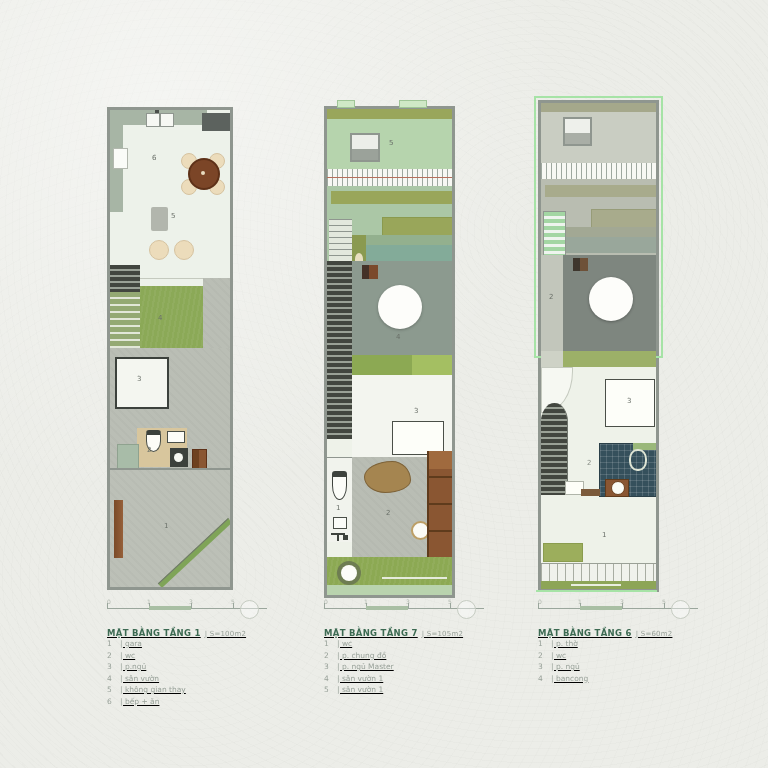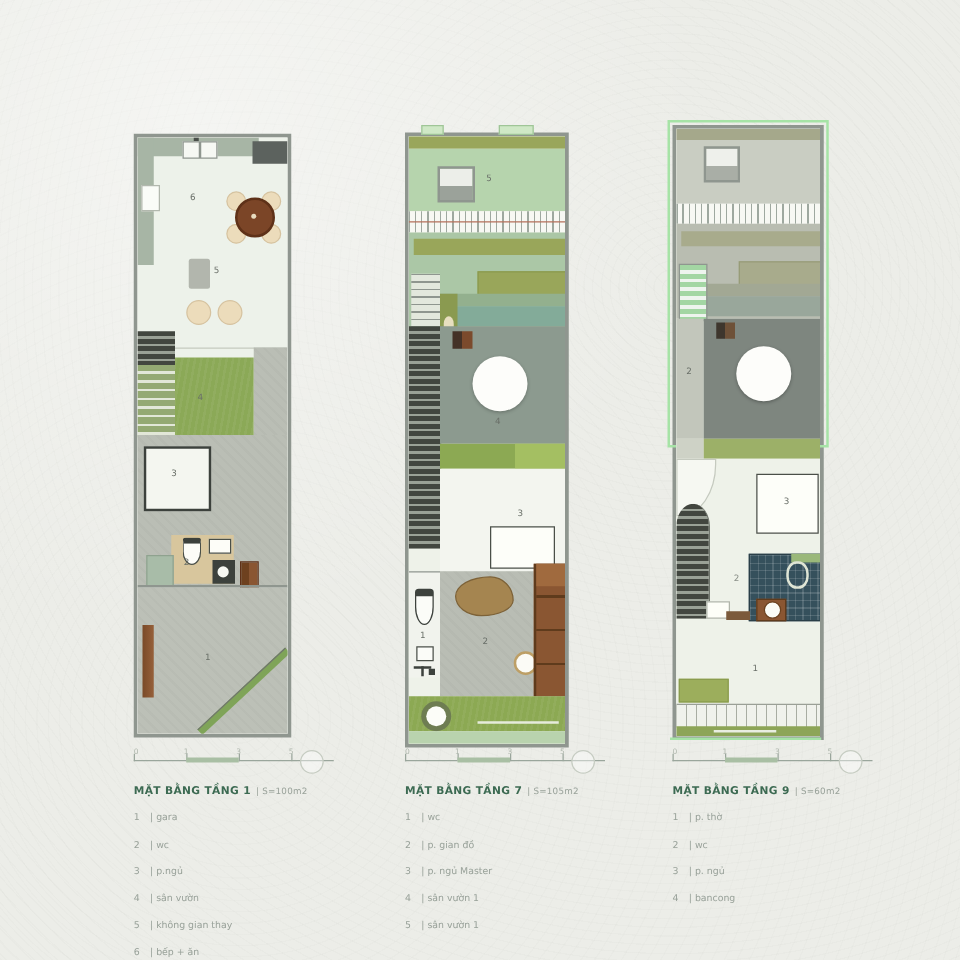--- a/index.html
+++ b/index.html
@@ -27,24 +27,24 @@
   .rail{background-color:#f0f2ec;background-image:repeating-linear-gradient(90deg,#a8ada2 0 1px,transparent 1px 8px);border-top:1px solid #9aa096;}
   .circle{border-radius:50%;}
   
   .sbar{position:absolute;width:165px;height:22px;}
   .sbar .lab{position:absolute;top:0;font-size:6px;color:#aeb6ac;}
   .sbar .tick{position:absolute;top:5px;width:1px;height:6px;background:#9aa69c;}
   .sbar .thin{position:absolute;top:10px;height:1px;background:#9aa69c;}
   .sbar .thick{position:absolute;top:8px;height:4px;background:#a9bfa4;}
   .sbar .ncirc{position:absolute;left:133px;top:2px;width:17px;height:17px;border:1.5px solid #c6ccc2;border-radius:50%;background:rgba(255,255,255,0.4);}
   
-  .legend{position:absolute;width:210px;}
+  .legend{position:absolute;width:210px;text-decoration:underline;}
   .ltitle{font-size:8.5px;font-weight:bold;color:#3c6a52;letter-spacing:.3px;}
   .larea{font-size:7px;font-weight:normal;color:#98a199;margin-left:4px;letter-spacing:.2px;}
-  .lrow{height:10.5px;font-size:7.5px;color:#98a199;margin-top:11px;}
+  .lrow{height:10.5px;font-size:7.5px;color:#98a199;margin-top:1px;}
   .lnum{display:inline-block;width:13px;}
 </style>
 </head>
 <body>
 
 <div class="plan" style="left:107px;top:107px;width:120px;height:477px;">
   <div class="clip" style="background:#edf2ea;">
 
     <div class="a" style="left:0;top:0;width:97px;height:15px;background:#a7b5a5;"></div>
     <div class="a" style="left:0;top:0;width:13px;height:102px;background:#a7b5a5;"></div>
@@ -246,25 +246,25 @@
   <div class="lrow"><span class="lnum">2</span><span>| wc</span></div>
   <div class="lrow"><span class="lnum">3</span><span>| p.ngủ</span></div>
   <div class="lrow"><span class="lnum">4</span><span>| sân vườn</span></div>
   <div class="lrow"><span class="lnum">5</span><span>| không gian thay</span></div>
   <div class="lrow"><span class="lnum">6</span><span>| bếp + ăn</span></div>
 </div>
 
 <div class="legend" style="left:324px;top:628px;">
   <div class="ltitle"><span>MẶT BẰNG TẦNG 7</span><span class="larea">| S=105m2</span></div>
   <div class="lrow"><span class="lnum">1</span><span>| wc</span></div>
-  <div class="lrow"><span class="lnum">2</span><span>| p. gian đồ</span></div>
+  <div class="lrow"><span class="lnum">2</span><span>| p. chung đồ</span></div>
   <div class="lrow"><span class="lnum">3</span><span>| p. ngủ Master</span></div>
   <div class="lrow"><span class="lnum">4</span><span>| sân vườn 1</span></div>
   <div class="lrow"><span class="lnum">5</span><span>| sân vườn 1</span></div>
 </div>
 
 <div class="legend" style="left:538px;top:628px;">
-  <div class="ltitle"><span>MẶT BẰNG TẦNG 9</span><span class="larea">| S=60m2</span></div>
+  <div class="ltitle"><span>MẶT BẰNG TẦNG 6</span><span class="larea">| S=60m2</span></div>
   <div class="lrow"><span class="lnum">1</span><span>| p. thờ</span></div>
   <div class="lrow"><span class="lnum">2</span><span>| wc</span></div>
   <div class="lrow"><span class="lnum">3</span><span>| p. ngủ</span></div>
   <div class="lrow"><span class="lnum">4</span><span>| bancong</span></div>
 </div>
 
 </body></html>

